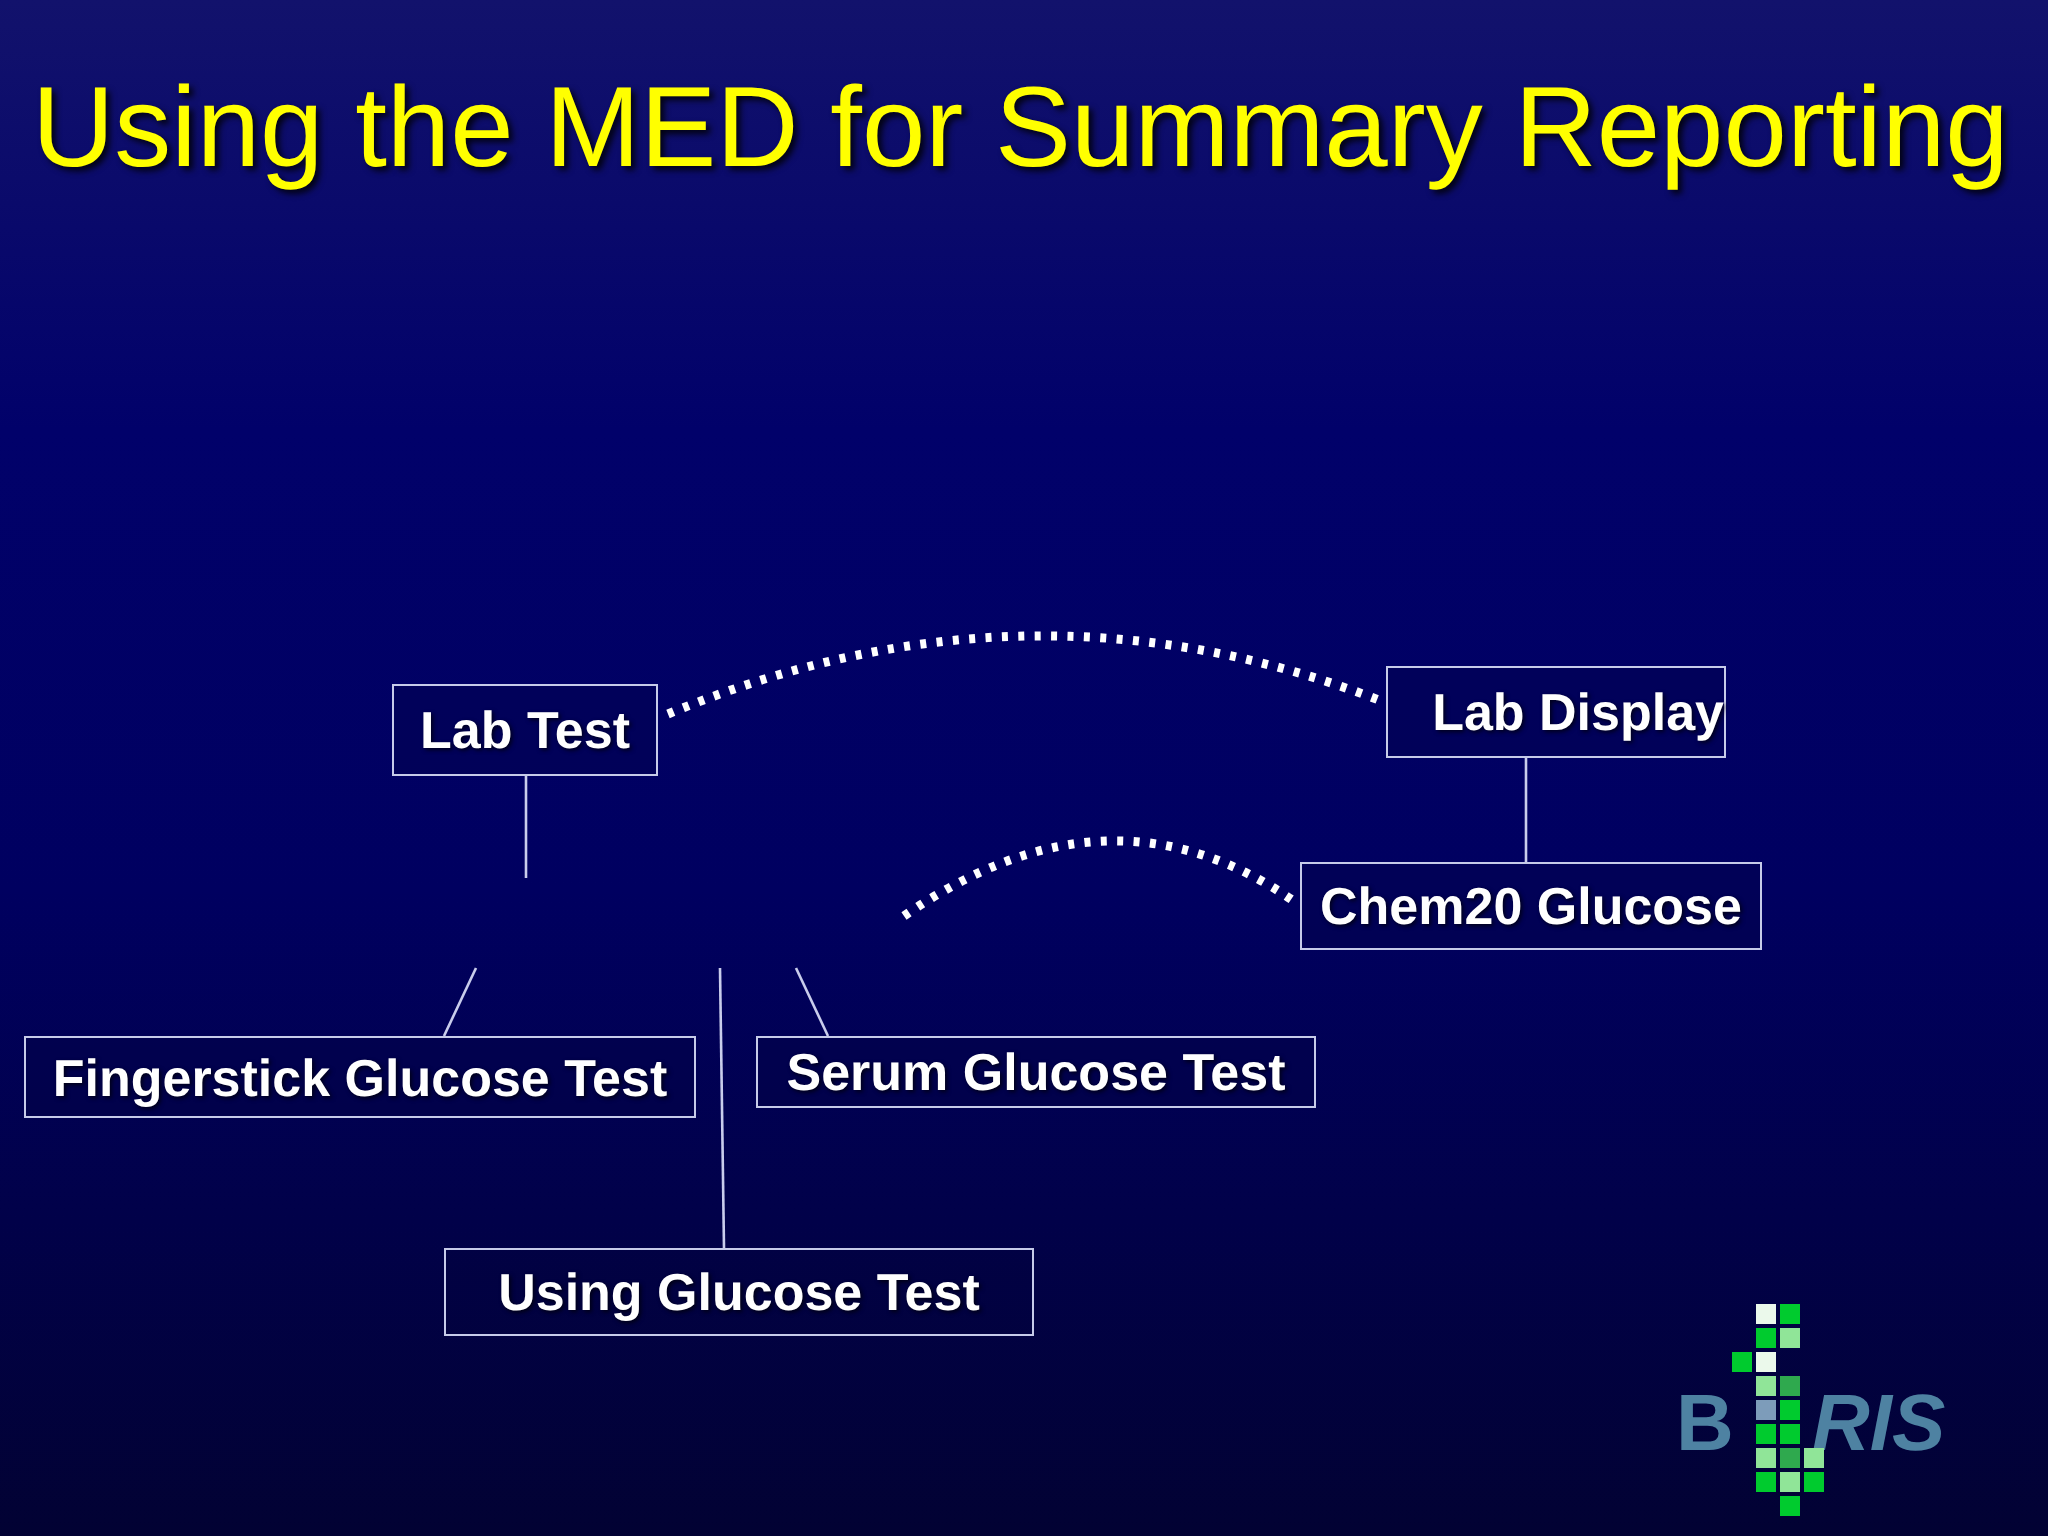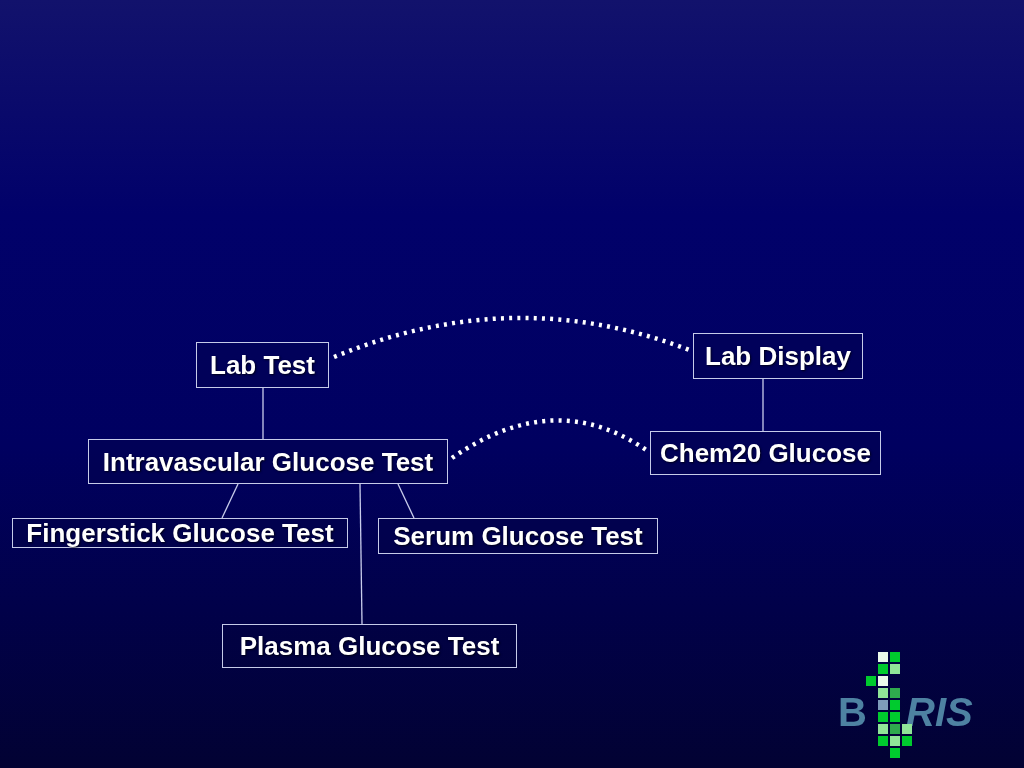--- a/index.html
+++ b/index.html
@@ -35,24 +35,24 @@
     color:var(--box-text);
     font-size:26px;line-height:1;
     display:flex;align-items:center;justify-content:center;
     text-shadow:1px 1px 2px rgba(0,0,0,0.7);
     background:rgba(2,2,60,0.25);
     box-sizing:border-box;
     white-space:nowrap;
     font-weight:bold;
   }
   .node-lab-test      {left:196px;top:342px;width:133px;height:46px;}
-  .node-lab-display   {left:693px;top:333px;width:170px;height:46px;}
+  .node-lab-display   {left:693px;top:333px;width:170px;height:46px;justify-content:flex-end;}
   .node-intravascular {left:88px; top:439px;width:360px;height:45px;}
   .node-chem20        {left:650px;top:431px;width:231px;height:44px;}
-  .node-fingerstick   {left:12px; top:518px;width:336px;height:30px;justify-content:center;}
+  .node-fingerstick   {left:12px; top:518px;width:336px;height:41px;justify-content:center;}
   .node-serum         {left:378px;top:518px;width:280px;height:36px;}
   .node-plasma        {left:222px;top:624px;width:295px;height:44px;}
   .connector-layer{
     position:absolute;left:0;top:0;width:1024px;height:768px;
     pointer-events:none;
   }
   .solid-line{stroke:var(--connector-color);stroke-width:1.3;fill:none;}
   .dotted-line{
     stroke:var(--dotted-color);stroke-width:4.5;fill:none;
     stroke-dasharray:3 5.2;stroke-linecap:butt;
@@ -68,57 +68,55 @@
   .logo-letter-b{left:0px;top:42px;}
   .logo-letter-ris{left:68px;top:42px;font-style:italic;}
   .logo-squares{position:absolute;left:28px;top:2px;width:50px;height:110px;}
   .logo-squares .sq{position:absolute;width:10px;height:10px;}
 </style>
 </head>
 <body>
 
 <div class="slide">
 
+  <div class="slide-title">Using the MED for Summary Reporting</div>
 
   <svg class="connector-layer" width="1024" height="768" viewBox="0 0 1024 768" xmlns="http://www.w3.org/2000/svg">
     <line class="solid-line" x1="263" y1="388" x2="263" y2="439"></line>
     <line class="solid-line" x1="763" y1="379" x2="763" y2="431"></line>
     <line class="solid-line" x1="238" y1="484" x2="222" y2="518"></line>
     <line class="solid-line" x1="360" y1="484" x2="362" y2="624"></line>
     <line class="solid-line" x1="398" y1="484" x2="414" y2="518"></line>
     <path class="dotted-line" d="M334,357 Q515,282 692,351"></path>
     <path class="dotted-line" d="M452,458 Q556,386 649,452"></path>
   </svg>
 
   <div class="node node-lab-test">
     <span>Lab Test</span>
   </div>
 
   <div class="node node-lab-display">
     <span>Lab Display</span>
   </div>
 
-  <div class="node node-intravascular">
-    <span>Intravascular Glucose Test</span>
-  </div>
 
   <div class="node node-chem20">
     <span>Chem20 Glucose</span>
   </div>
 
   <div class="node node-fingerstick">
     <span>Fingerstick Glucose Test</span>
   </div>
 
   <div class="node node-serum">
     <span>Serum Glucose Test</span>
   </div>
 
   <div class="node node-plasma">
-    <span>Plasma Glucose Test</span>
+    <span>Using Glucose Test</span>
   </div>
 
   <div class="logo">
     <span class="logo-letter logo-letter-b">B</span>
     <span class="logo-letter logo-letter-ris">RIS</span>
     <div class="logo-squares">
         <div class="sq" style="left: 12px; top: 0px; background: rgb(235, 249, 235);"></div>
         <div class="sq" style="left: 24px; top: 0px; background: rgb(0, 203, 46);"></div>
         <div class="sq" style="left: 12px; top: 12px; background: rgb(0, 203, 46);"></div>
         <div class="sq" style="left: 24px; top: 12px; background: rgb(144, 229, 152);"></div>

